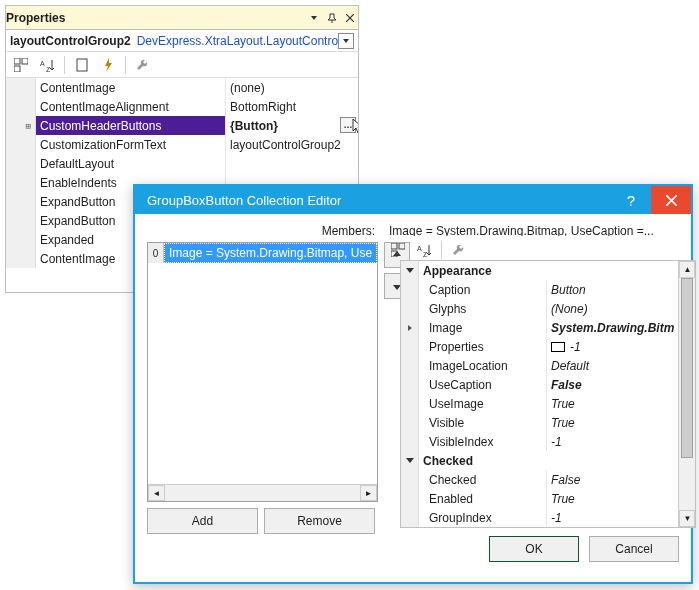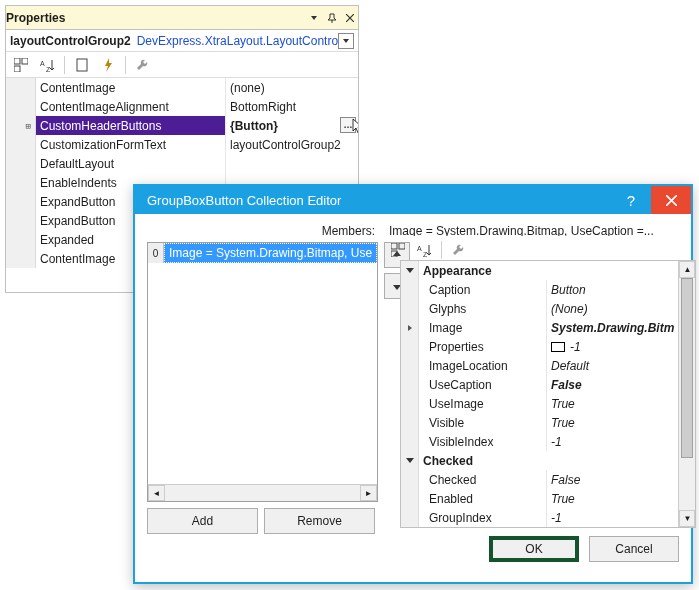--- a/index.html
+++ b/index.html
@@ -61,21 +61,21 @@
   .pg-val { flex: 1; padding: 0 4px; display: flex; align-items: center; white-space: nowrap; overflow:hidden;font-style:italic; }
   .bold { font-weight: bold; }
   .swatch { width: 14px; height: 10px; border: 1px solid #000; margin-right: 5px; background:#fff; display:inline-block;}
   .vscroll { width: 17px; background: #f0f0f0; border-left: 1px solid #ccc; position: relative; }
   .vscroll .arr { height: 17px; border: 1px solid #ccc; display: flex; align-items: center; justify-content: center; font-size: 8px; }
   .vscroll .track { flex: 1; }
   .pgrid-inner { flex:1; overflow:hidden; }
 
   .dlg-foot { display: flex; justify-content: flex-end; gap: 10px; padding: 0 12px 12px 0; }
   .dlg-foot .flat-btn { flex: 0 0 90px; }
-  .dlg-foot .flat-btn.ok { border: 4px solid #14532d; }
+  .dlg-foot .flat-btn.ok { border: 1px solid #14532d; }
   .tri { width: 0; height: 0; display:inline-block; }
   .tri-d { border-left: 3px solid transparent; border-right: 3px solid transparent; border-top: 4px solid #333; }
   .tri-r { border-top: 3px solid transparent; border-bottom: 3px solid transparent; border-left: 4px solid #555; }
   .col-tri { border-left: 4px solid transparent; border-right: 4px solid transparent; border-bottom: 5px solid #333; transform: rotate(180deg);}
   .exp { font-family: Consolas, monospace; font-size: 9px; color:#555; }
 </style>
 </head>
 <body>
 
 <div class="props-panel">

